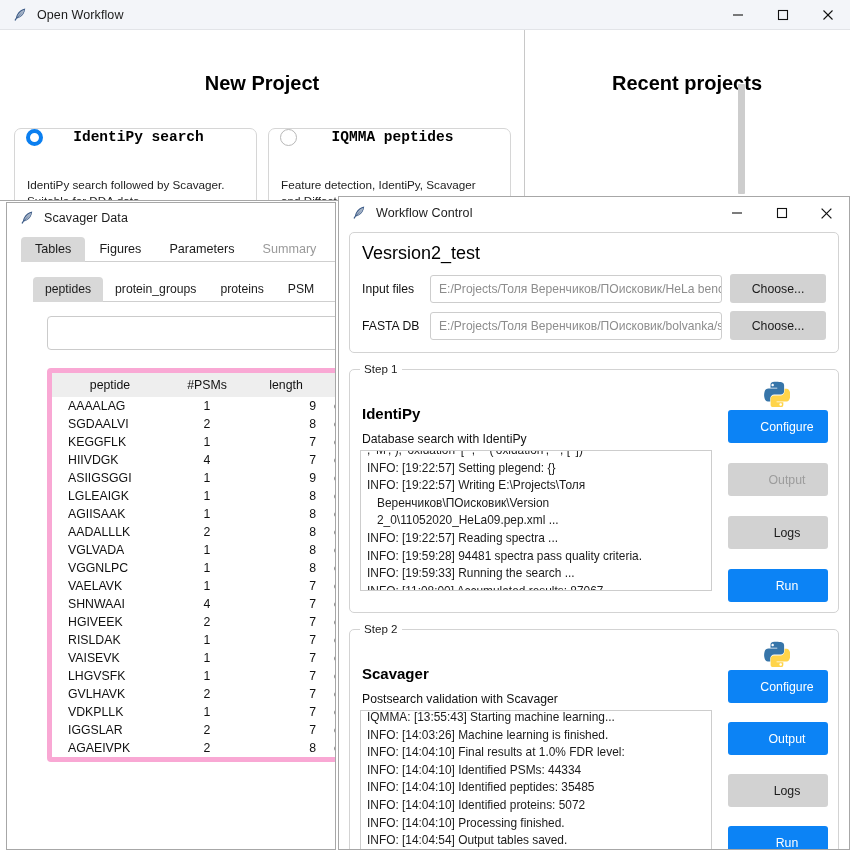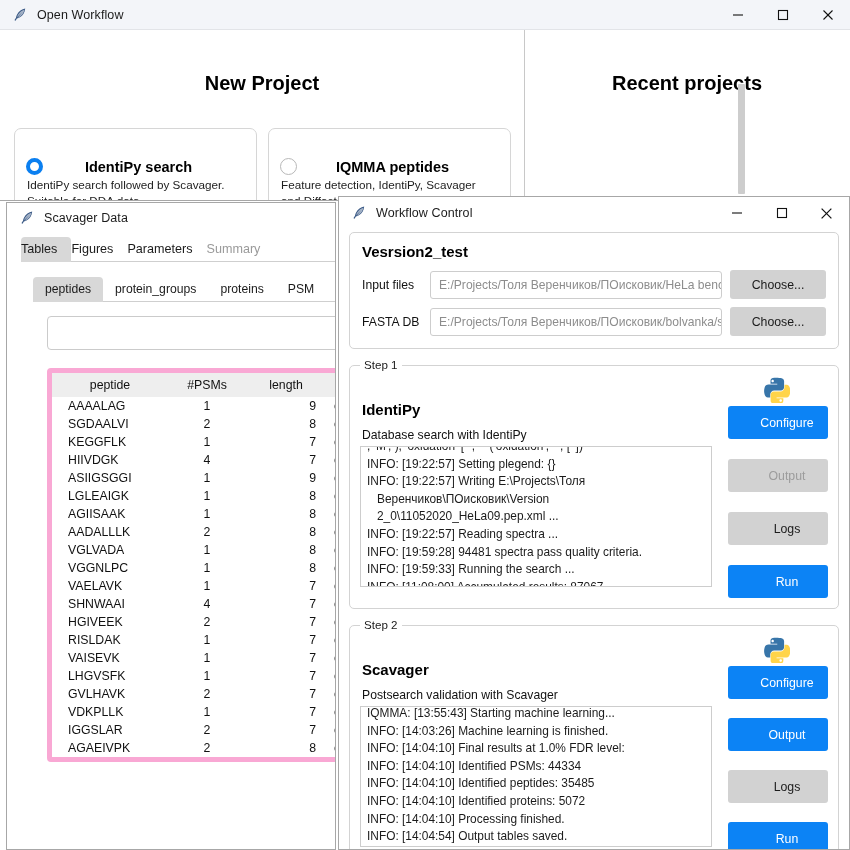--- a/index.html
+++ b/index.html
@@ -64,21 +64,21 @@
   .opt-card {
     position: absolute;
     top: 98px;
     height: 102px;
     border: 1px solid #d6d6d6;
     border-radius: 7px;
     background: #fff;
   }
   #card-identipy { left: 14px; width: 243px; }
   #card-iqmma   { left: 268px; width: 243px; }
-  .opt-head { display:flex; align-items:flex-end; height: 46px; padding-left: 11px; }
+  .opt-head { display:flex; align-items:flex-start; height: 46px; padding-left: 11px; font-family: Liberation Mono, monospace; }
   .radio {
     width: 17px; height: 17px; border-radius: 50%;
     border: 1.6px solid #b8b8b8; background:#fff;
     flex: 0 0 auto;
     position: relative;
   }
   .radio.checked { border: 4.5px solid #0b7ff0; background:#fff; }
   .opt-title {
     flex: 1; text-align:center;
     font-size: 14.5px; font-weight: bold; color:#000;
@@ -102,21 +102,21 @@
   .tabbar {
     display:flex; align-items:flex-end;
     padding-left: 14px;
     height: 29px;
     position: relative;
   }
   .tabbar::after {
     content:""; position:absolute; left:14px; right:0; bottom:0; height:1px; background:#cfcfcf;
   }
   .tab {
-    padding: 5px 14px 6px 0;
+    padding: 5px 14px 6px 14px;
     font-size: 12.6px;
     color: #1b1b1b;
     background: transparent;
     border-radius: 4px 4px 0 0;
     white-space: nowrap;
     position: relative; z-index: 2;
   }
   .tab.active { background: #d8d8d8; }
   .tab.disabled { color: #9a9a9a; }
 
@@ -179,21 +179,21 @@
   #win-wf { left: 338px; top: 196px; width: 512px; height: 654px; }
   #win-wf .titlebar { background:#ffffff; border-bottom: none; height: 32px; }
   .wf-body { padding: 0 10px; background:#ffffff; }
 
   .proj-box {
     border: 1px solid #d3d3d3;
     border-radius: 5px;
     padding: 10px 12px 12px 12px;
     margin-top: 3px;
   }
-  .proj-name { font-size: 15px; font-weight: bold; color:#000; margin-bottom: 10px; }
+  .proj-name { font-size: 18px; font-weight: normal; color:#000; margin-bottom: 10px; }
   .field-row { display:flex; align-items:center; margin-top: 8px; }
   .field-label { width: 68px; font-size: 12.2px; color:#111; }
   .field-input {
     flex: 1;
     height: 28px;
     border: 1px solid #cdcdcd;
     border-radius: 3px;
     background:#fff;
     display:flex; align-items:center;
     padding: 0 8px;

